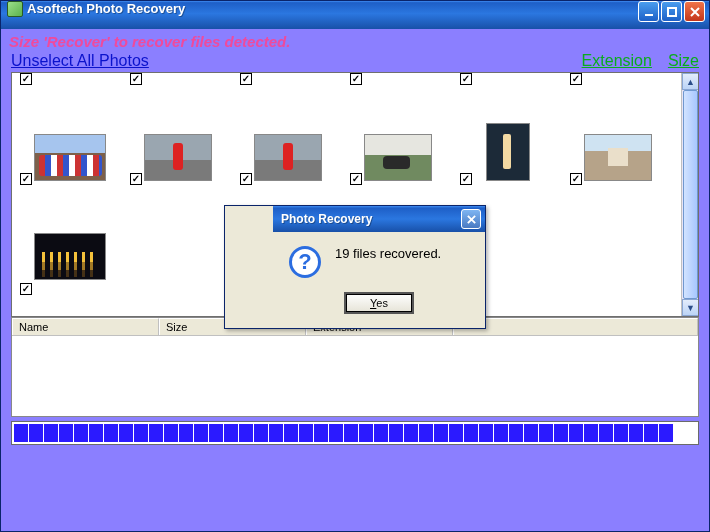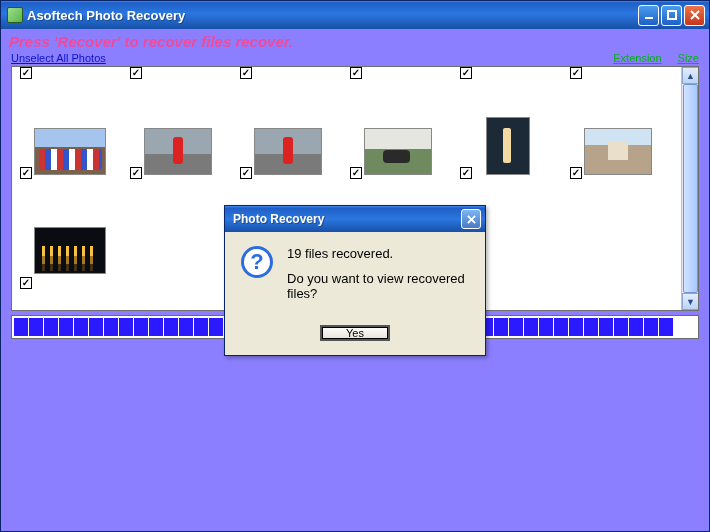--- a/index.html
+++ b/index.html
@@ -17,21 +17,21 @@
     width: 710px;
     height: 532px;
     border: 1px solid #0a246a;
     background: #8b7fff;
     position: relative;
   }
   .titlebar {
     height: 28px;
     background: linear-gradient(to bottom, #3f8cf3 0%, #1e5fc7 6%, #2b77e0 45%, #1850a8 100%);
     display: flex;
-    align-items: center;
+    align-items: flex-start;
     padding: 0 4px 0 6px;
   }
   .titlebar-icon {
     width: 16px; height: 16px;
     background: linear-gradient(135deg,#9be08a,#5db34d);
     border: 1px solid #2a5a24;
     border-radius: 2px;
     margin-right: 4px;
   }
   .titlebar-text {
@@ -71,21 +71,21 @@
     font-size: 15px;
   }
   .link-row {
     display: flex;
     justify-content: space-between;
     padding: 0 10px 2px 10px;
   }
   .link {
     color: #0b13cc;
     text-decoration: underline;
-    font-size: 11px;
+    font-size: 16px;
     cursor: pointer;
   }
   .link.green { color: #0aac1d; }
   .right-links { display: flex; gap: 16px; }
 
   .thumb-area {
     background: #fff;
     margin: 0 10px;
     height: 245px;
     border: 1px solid #6f6f6f;
@@ -218,20 +218,21 @@
   
   .dialog {
     position: absolute;
     left: 223px;
     top: 204px;
     width: 262px;
     border: 1px solid #0a246a;
     box-shadow: 2px 2px 4px rgba(0,0,0,0.3);
     background: #ece9d8;
     z-index: 100;
+    padding-left: 48px;
   }
   .dialog-title {
     height: 26px;
     background: linear-gradient(to bottom,#3f8cf3 0%,#1e5fc7 8%,#2b77e0 50%,#1850a8 100%);
     color: #fff;
     font-weight: bold;
     font-size: 12px;
     display: flex;
     align-items: center;
     padding: 0 4px 0 8px;
@@ -264,21 +265,21 @@
   .dialog-text { font-size: 13px; color:#000; }
   .dialog-text p { margin-bottom: 10px; }
   .dialog-buttons {
     display:flex;
     justify-content:center;
     gap: 8px;
     padding: 0 0 14px 0;
   }
   .btn {
     min-width: 70px;
-    height: 16px;
+    height: 22px;
     border: 1px solid #555;
     background: linear-gradient(#fefefe,#e6e3d7);
     font-size: 11px;
     cursor: pointer;
     padding: 0 8px;
   }
   .btn.default {
     border: 2px solid #565656;
     box-shadow: 0 0 0 1px #000 inset;
   }
@@ -305,21 +306,21 @@
       <div class="win-btn close">
         <svg viewBox="0 0 12 12">
             <path d="M2 2 L10 10 M10 2 L2 10" stroke="#fff" stroke-width="2"></path>
           </svg>
       </div>
     </div>
   </div>
 
   <div class="body-area">
     <div class="top-pane">
-      <div class="prompt">Press 'Recover' to recover files recover.</div>
+      <div class="prompt">Size 'Recover' to recover files detected.</div>
     </div>
     <div class="link-row">
       <span class="link">Unselect All Photos</span>
       <span class="right-links">
         <span class="link green">Extension</span>
         <span class="link green">Size</span>
       </span>
     </div>
 
     <div class="thumb-area">
@@ -362,20 +363,28 @@
       <div class="scrollbar-v">
         <div class="sb-btn">▲</div>
         <div class="sb-track">
             <div class="sb-thumb"></div>
           </div>
         <div class="sb-btn" style="position:absolute;bottom:0;">▼</div>
       </div>
     </div>
 
 
+    <div class="grid-area">
+      <div class="grid-header">
+        <div class="grid-col" style="width:147px">Name</div>
+        <div class="grid-col" style="width:147px">Size</div>
+        <div class="grid-col" style="width:147px">Extension</div>
+        <div class="grid-col" style="flex:1"></div>
+      </div>
+    </div>
 
     <div class="progress-wrap" id="progress">
         <div class="progress-seg"></div>
         <div class="progress-seg"></div>
         <div class="progress-seg"></div>
         <div class="progress-seg"></div>
         <div class="progress-seg"></div>
         <div class="progress-seg"></div>
         <div class="progress-seg"></div>
         <div class="progress-seg"></div>
@@ -424,20 +433,19 @@
       <div class="dialog-close">
         <svg viewBox="0 0 12 12" width="11" height="11">
             <path d="M2 2 L10 10 M10 2 L2 10" stroke="#fff" stroke-width="2"></path>
           </svg>
       </div>
     </div>
     <div class="dialog-body">
       <div class="dialog-icon">?</div>
       <div class="dialog-text">
         <p>19 files recovered.</p>
-        <p>Do you want to view recovered files?</p>
       </div>
     </div>
     <div class="dialog-buttons">
       <button class="btn default"><u>Y</u><span>es</span></button>
     </div>
   </div>
 </div>
 
 </body></html>

